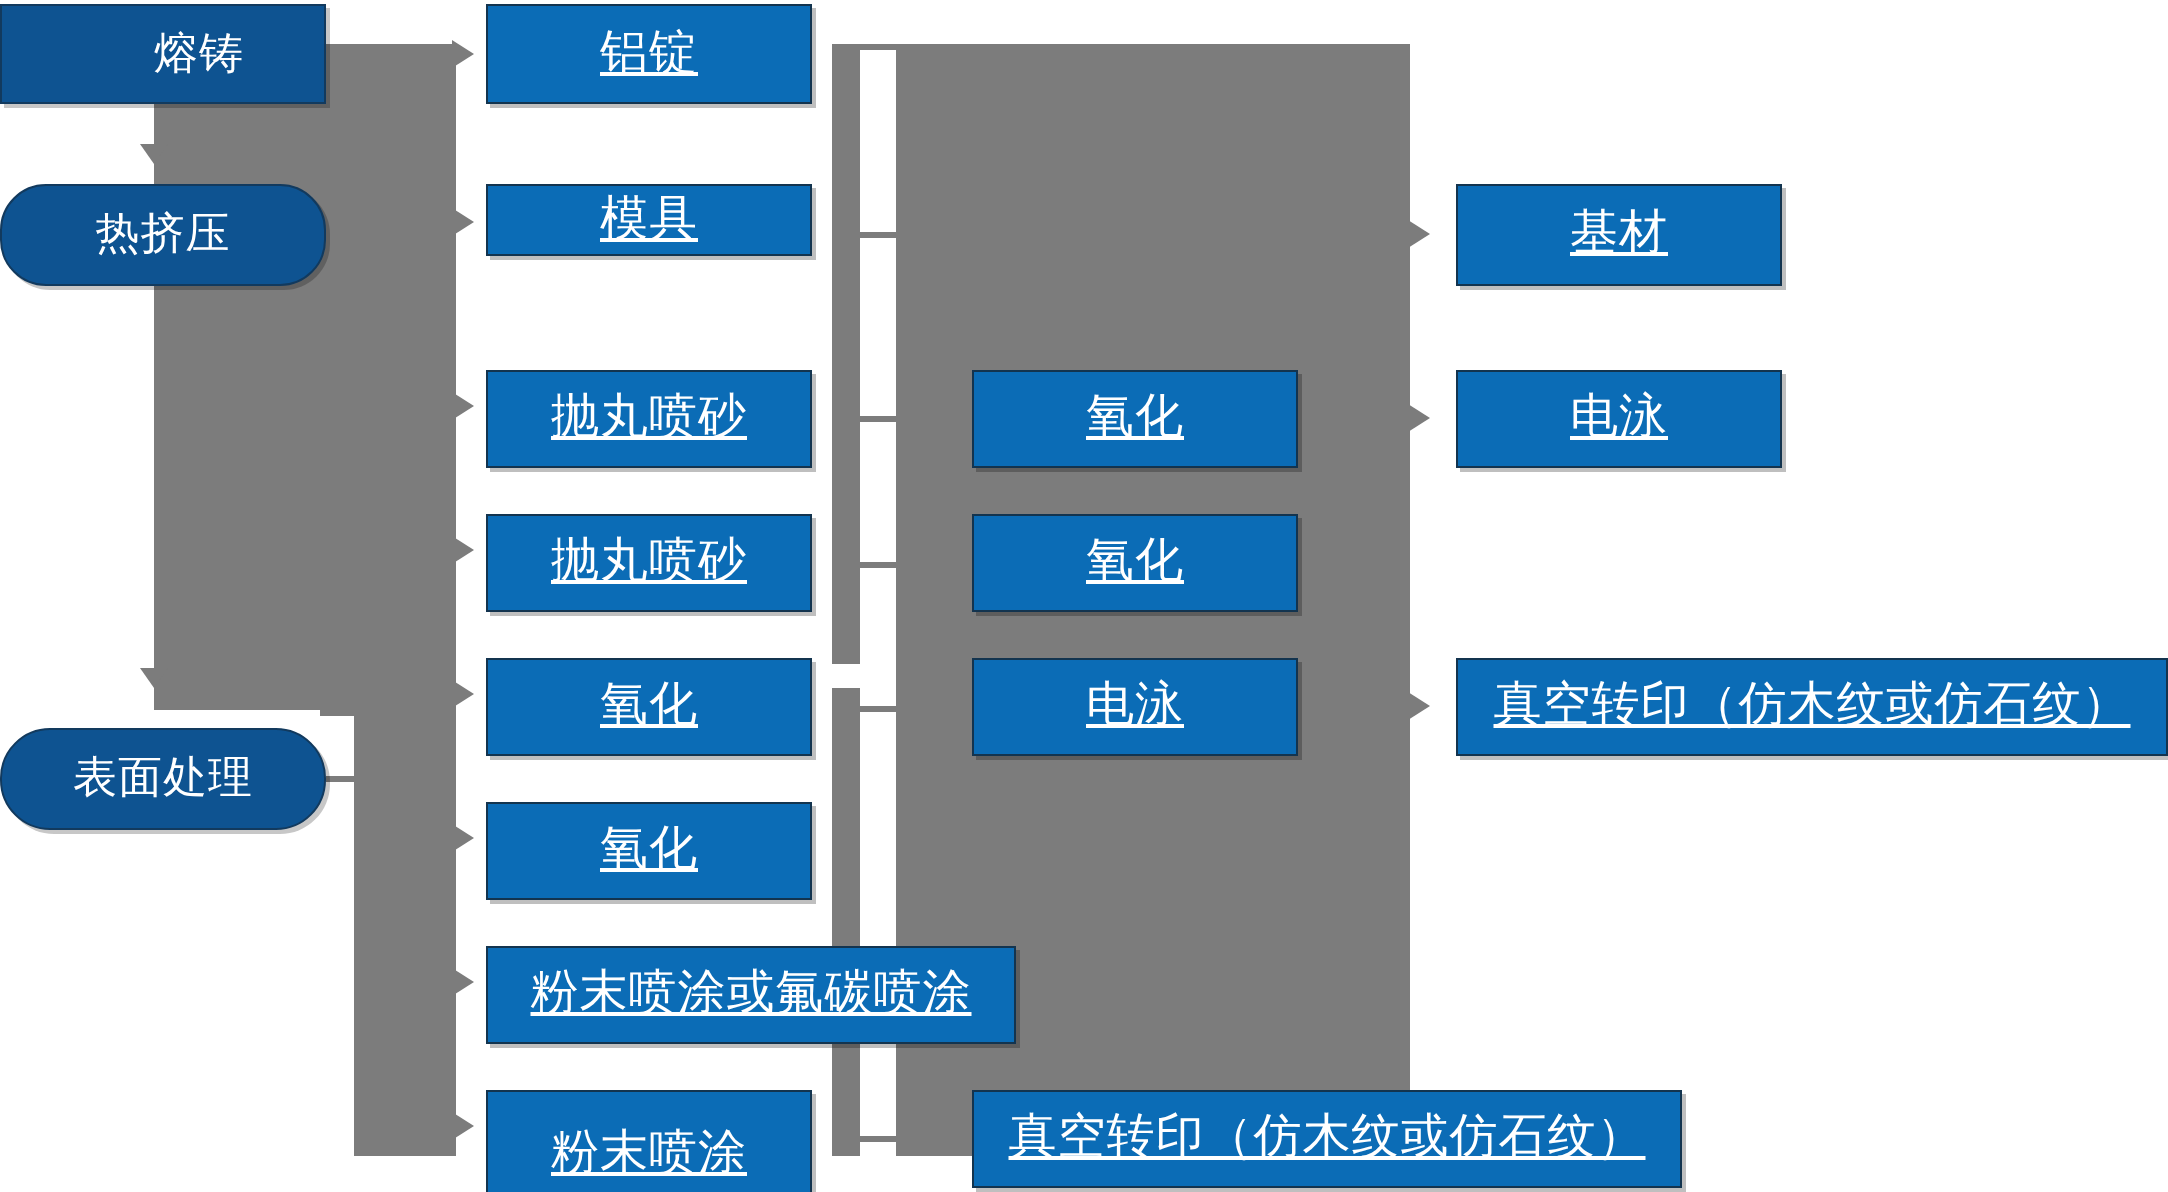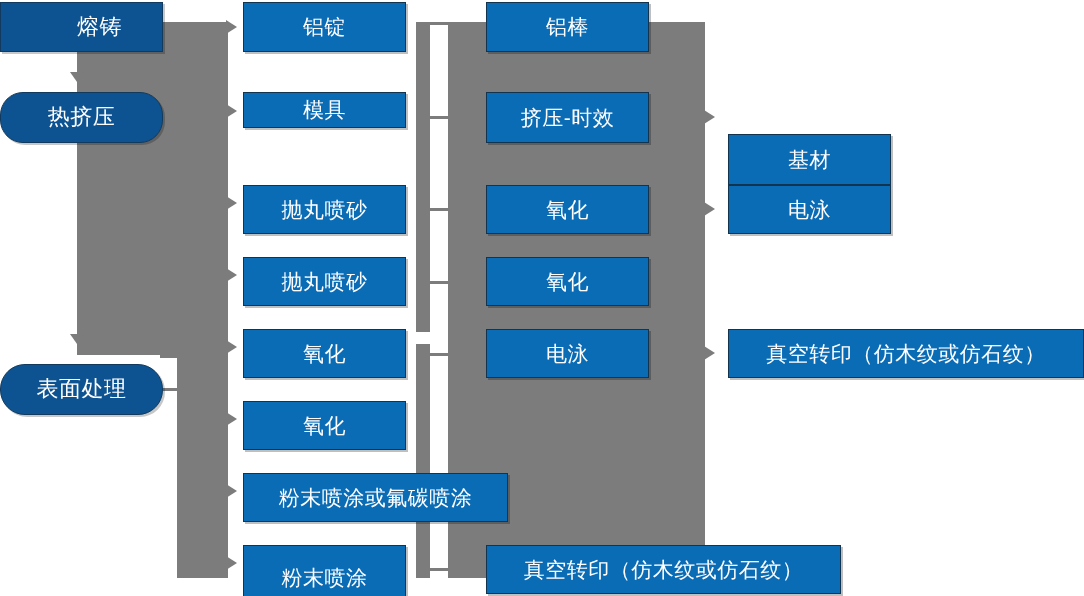--- a/index.html
+++ b/index.html
@@ -46,21 +46,21 @@
   .node-mid {
     background: #0B6CB6;
     border: 1.5px solid #13344F;
     box-shadow: 2px 2px 0 rgba(0,0,0,0.25);
   }
   .node-lite {
     background: #0B6CB6;
     border: 1.5px solid #13344F;
     box-shadow: 2px 2px 0 rgba(0,0,0,0.25);
   }
-  .fs21 { font-size: 21px; }
+  .fs21 { font-size: 24px; text-decoration: underline; }
   .fs22 { font-size: 22px; }
 
   
   .arrow-r {
     position: absolute;
     width: 0; height: 0;
     border-top: 7px solid transparent;
     border-bottom: 7px solid transparent;
     border-left: 11px solid #7C7C7C;
   }
@@ -168,45 +168,39 @@
   </div>
 
   <div class="node node-mid fs21" style="left:243px; top:473px; width:265px; height:49px;text-align:right;">
     <span>粉末喷涂或氟碳喷涂</span>
   </div>
 
   <div class="node node-mid fs21" style="left:243px; top:545px; width:163px; height:65px;">
     <span>粉末喷涂</span>
   </div>
 
-  <div class="node node-lite fs21" style="left:486px; top:2px; width:163px; height:50px;">
-    <span>铝棒</span>
-  </div>
-
-  <div class="node node-lite fs21" style="left:486px; top:92px; width:163px; height:51px;">
-    <span>挤压-时效</span>
-  </div>
+
 
   <div class="node node-lite fs21" style="left:486px; top:185px; width:163px; height:49px;">
     <span>氧化</span>
   </div>
 
   <div class="node node-lite fs21" style="left:486px; top:257px; width:163px; height:49px;">
     <span>氧化</span>
   </div>
 
   <div class="node node-lite fs21" style="left:486px; top:329px; width:163px; height:49px;">
     <span>电泳</span>
   </div>
 
   <div class="node node-lite fs21" style="left:486px; top:545px; width:355px; height:49px;">
     <span>真空转印（仿木纹或仿石纹）</span>
   </div>
 
-  <div class="node node-lite fs21" style="left:728px; top:92px; width:163px; height:51px;margin-top:42px;">
+  <div class="node node-lite fs21" style="left:728px; top:92px; width:163px; height:51px;">
     <span>基材</span>
   </div>
 
   <div class="node node-lite fs21" style="left:728px; top:185px; width:163px; height:49px;">
     <span>电泳</span>
   </div>
 
   <div class="node node-lite fs21" style="left:728px; top:329px; width:356px; height:49px;">
     <span>真空转印（仿木纹或仿石纹）</span>
   </div>

